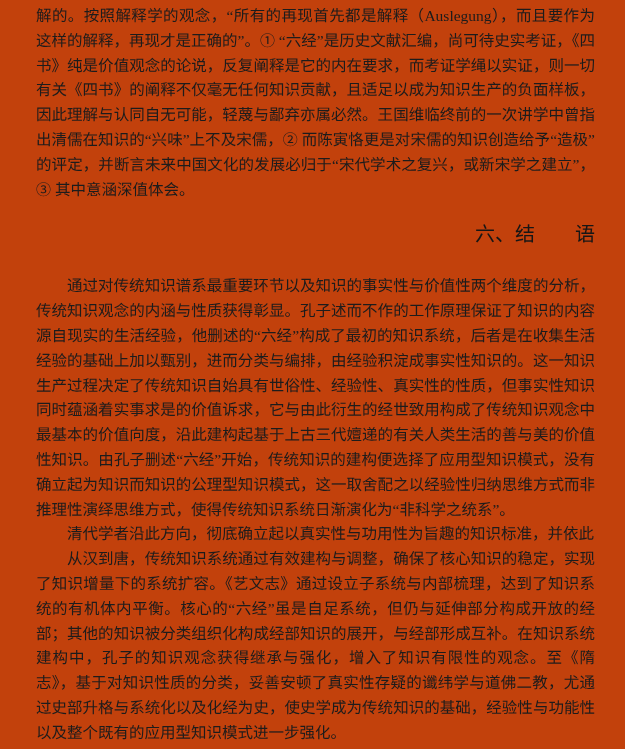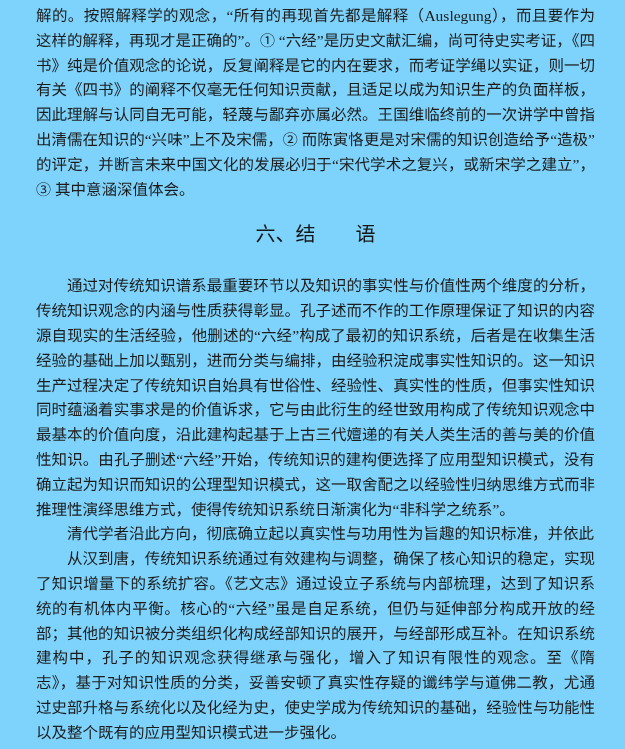--- a/index.html
+++ b/index.html
@@ -5,21 +5,21 @@
   html, body {
     margin: 0;
     padding: 0;
     background: #ffffff;
   }
   .page {
     position: relative;
     width: 625px;
     height: 749px;
     box-sizing: border-box;
-    background: #7dd3fc;
+    background: #c2410c;
     color: #1c1c1c;
     padding: 4px 30px 0 36px;
     overflow: hidden;
     font-family: "Liberation Serif", "DejaVu Serif", serif;
     font-size: 15.5px;
     line-height: 24.8px;
     text-align: justify;
     text-justify: inter-ideograph;
   }
   p.para {
@@ -28,21 +28,21 @@
   }
   p.para-indent {
     text-indent: 2em;
   }
   .fnref {
     font-size: 15px;
   }
   h2.section-heading {
     font-size: 20px;
     font-weight: normal;
-    text-align: center;
+    text-align: right;
     text-indent: 0;
     margin: 18px 0 26px 0;
     line-height: 28px;
     color: #161616;
   }
 </style>
 </head>
 <body>
 
 <div class="page">

